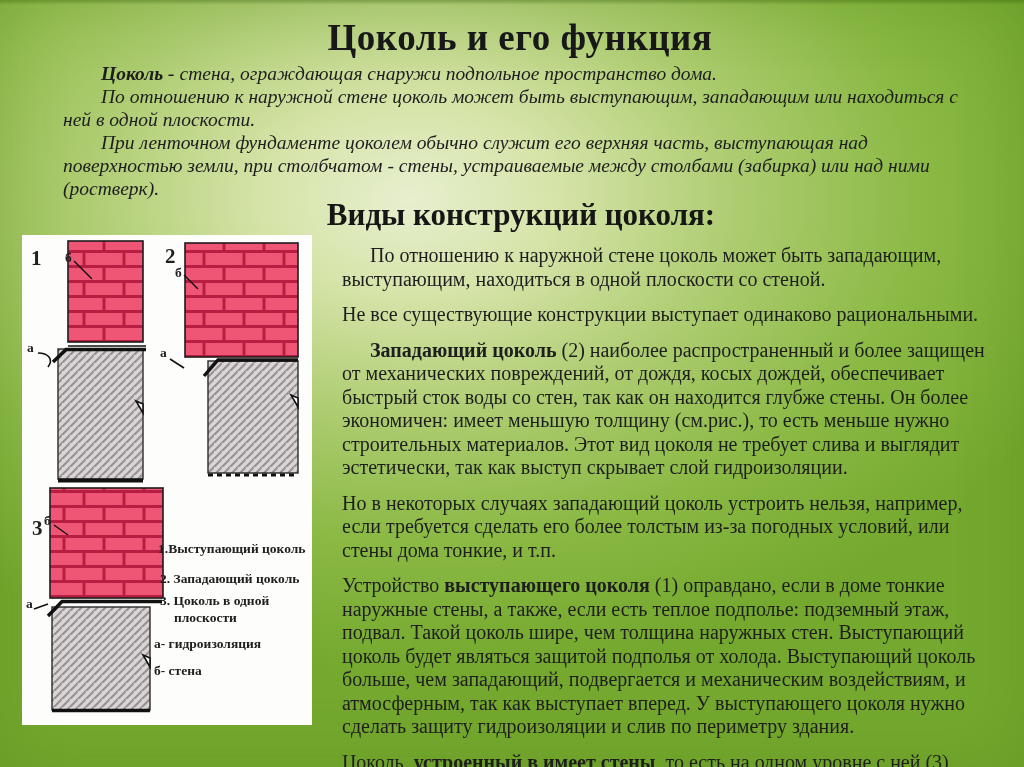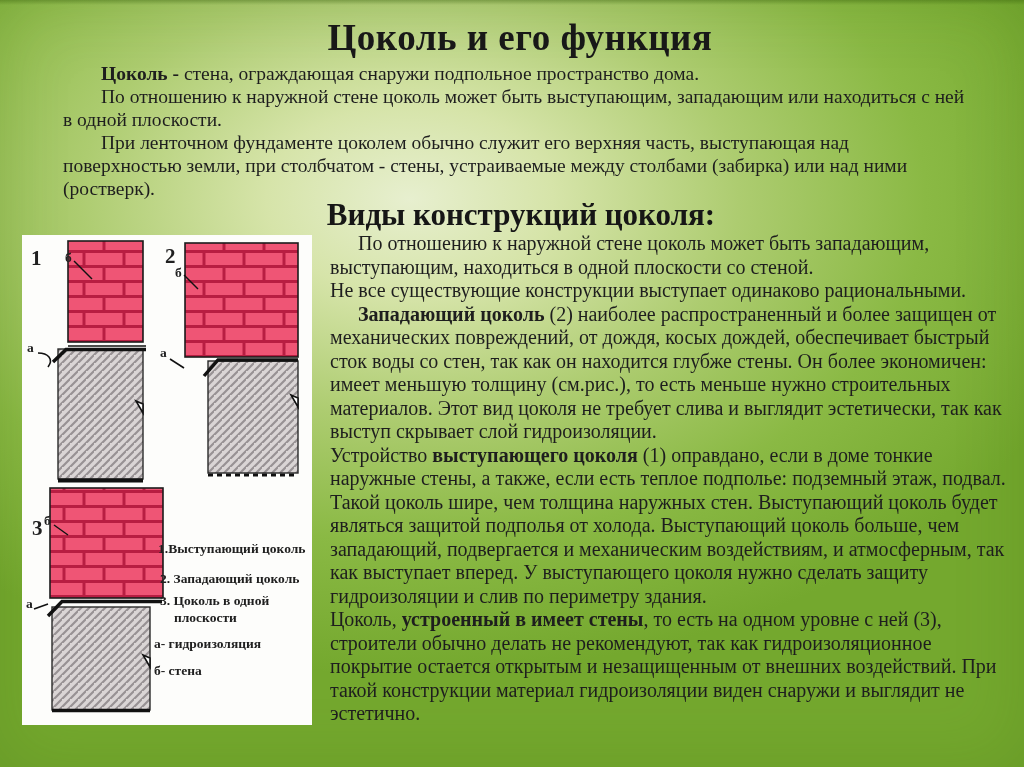--- a/index.html
+++ b/index.html
@@ -16,38 +16,38 @@
         #e7efcf 0%, #d6e4a9 20%, #adcc70 46%, #8ab944 72%, #74a82e 100%);
     box-shadow:inset 0 0 70px rgba(55,100,10,.18);
   }
   .title{
     position:absolute;top:8px;left:0;width:100%;
     margin:8px;text-align:center;
     font-size:37px;font-weight:700;letter-spacing:.5px;color:#181818;
   }
   .intro{
     position:absolute;top:62px;left:63px;width:902px;
-    font-size:19.5px;line-height:23px;
+    font-size:19.5px;line-height:23px;font-style:italic;
   }
   .intro p{margin:0;}
   .subtitle{
     position:absolute;top:188px;left:0;width:100%;
     margin:9px;text-align:center;
     font-size:31px;font-weight:bold;color:#161616;
   }
   .figure{
     position:absolute;top:235px;left:22px;width:290px;height:490px;
     background:#fdfdfb;
   }
   .figure svg{display:block;width:290px;height:490px;}
   .bodytext{
     position:absolute;top:232px;left:330px;width:676px;
     font-size:20px;line-height:23.5px;
   }
-  .bodytext p{margin:0;}
+  .bodytext p{margin:12px;}
   .indent{text-indent:38px;}
   .bodytext .indent{text-indent:28px;}
   .b{font-weight:bold;}
   svg text{font-family:"Liberation Serif",serif;fill:#202020;}
   .fig-num{font-size:21px;font-weight:bold;}
   .fig-marker{font-size:13.5px;font-weight:bold;}
   .fig-legend{font-size:13.5px;font-weight:bold;}
 </style>
 </head>
 <body>
@@ -126,17 +126,18 @@
         <text class="fig-legend" x="132" y="413">а- гидроизоляция</text>
         <text class="fig-legend" x="132" y="440">б- стена</text>
       </g>
     </svg>
   </div>
 
   <div class="bodytext">
     <p class="indent"><span>По отношению к наружной стене цоколь может быть западающим, выступающим, находиться в одной плоскости со стеной.</span></p>
     <p><span>Не все существующие конструкции выступает одинаково рациональными.</span></p>
     <p class="indent"><span class="b">Западающий цоколь</span><span> (2) наиболее распространенный и более защищен от механических повреждений, от дождя, косых дождей, обеспечивает быстрый сток воды со стен, так как он находится глубже стены. Он более экономичен: имеет меньшую толщину (см.рис.), то есть меньше нужно строительных материалов. Этот вид цоколя не требует слива и выглядит эстетически, так как выступ скрывает слой гидроизоляции.</span></p>
+    <p><span>Но в некоторых случаях западающий цоколь устроить нельзя, например, если требуется сделать его более толстым из-за погодных условий, или стены дома тонкие, и т.п.</span></p>
     <p><span>Устройство </span><span class="b">выступающего цоколя</span><span> (1) оправдано, если в доме тонкие наружные стены, а также, если есть теплое подполье: подземный этаж, подвал. Такой цоколь шире, чем толщина наружных стен. Выступающий цоколь будет являться защитой подполья от холода. Выступающий цоколь больше, чем западающий, подвергается и механическим воздействиям, и атмосферным, так как выступает вперед. У выступающего цоколя нужно сделать защиту гидроизоляции и слив по периметру здания.</span></p>
     <p><span>Цоколь, </span><span class="b">устроенный в имеет стены</span><span>, то есть на одном уровне с ней (3), строители обычно делать не рекомендуют, так как гидроизоляционное покрытие остается открытым и незащищенным от внешних воздействий. При такой конструкции материал гидроизоляции виден снаружи и выглядит не эстетично.</span></p>
   </div>
 
 </div>
 
 </body></html>

